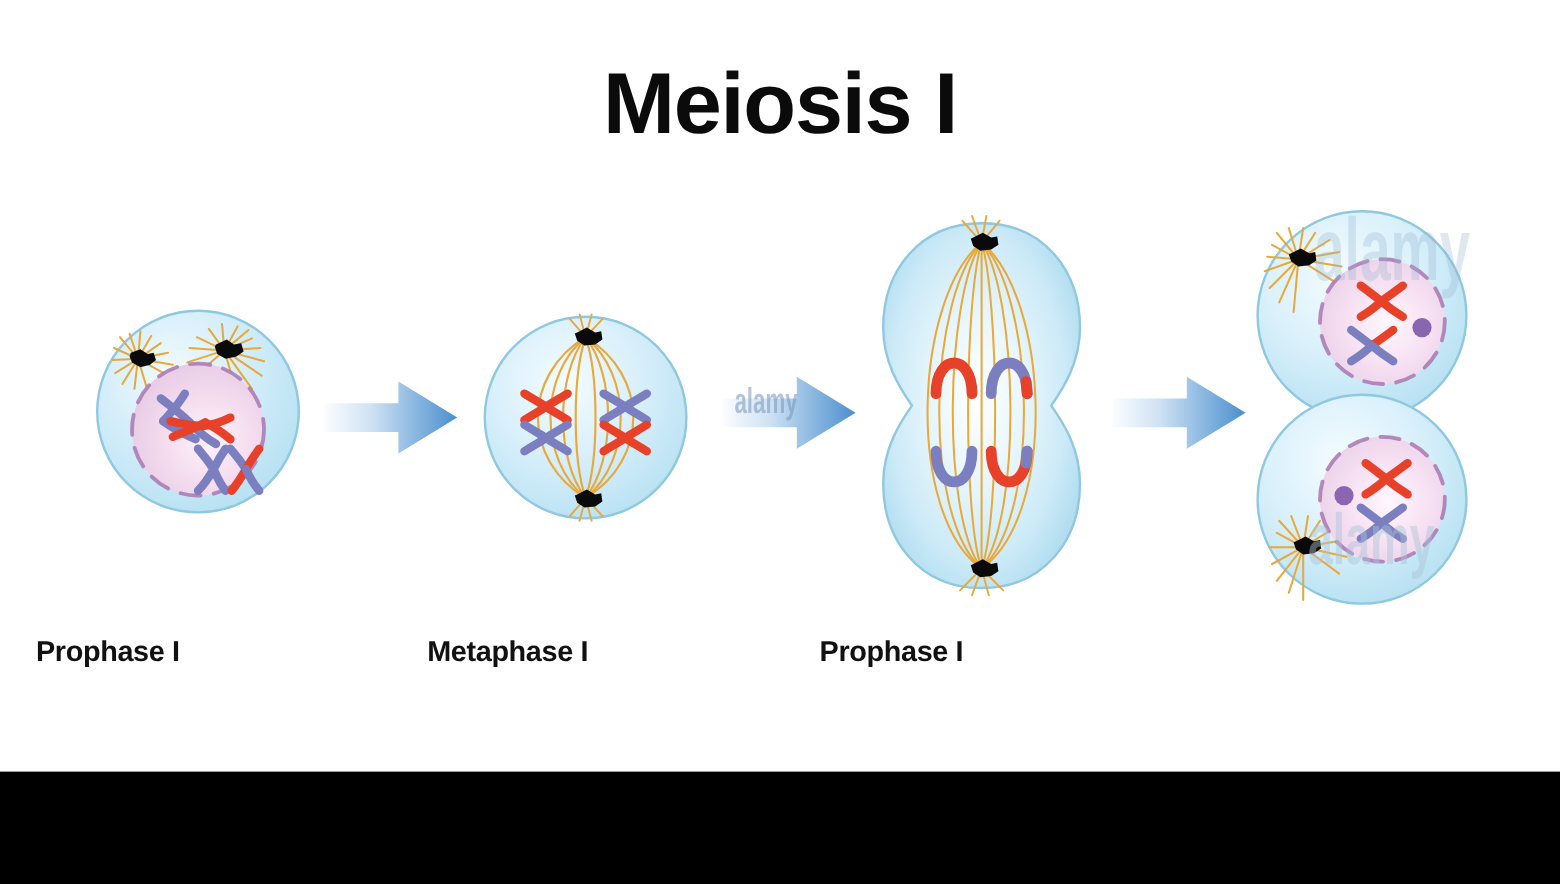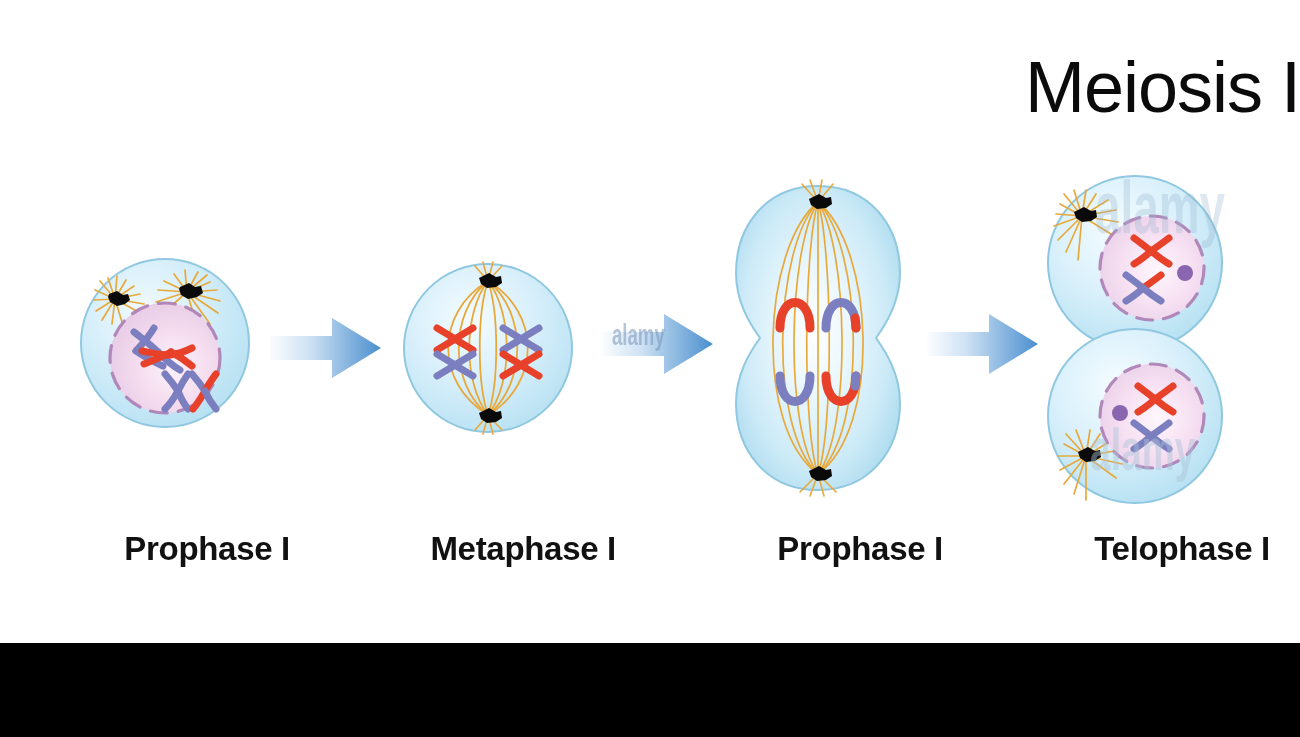--- a/index.html
+++ b/index.html
@@ -4,27 +4,27 @@
 <style>
   html,body{margin:0;padding:0;}
   body{
     width:1300px;height:737px;background:#ffffff;
     font-family:"Liberation Sans", sans-serif;
     overflow:hidden;position:relative;
   }
   #stage{position:absolute;left:0;top:0;width:1300px;height:737px;}
 
   #title{
-    position:absolute;left:0;top:48px;width:1300px;text-align:right;
-    font-size:72px;font-weight:normal;color:#0b0b0b;letter-spacing:-1px;
+    position:absolute;left:0;top:48px;width:1300px;text-align:center;
+    font-size:72px;font-weight:bold;color:#0b0b0b;letter-spacing:-1px;
     line-height:1.1;
   }
 
   .phase-label{
-    position:absolute;text-align:right;font-size:33px;font-weight:bold;
+    position:absolute;text-align:left;font-size:24px;font-weight:bold;
     color:#111111;letter-spacing:-0.3px;
   }
   #lbl-pro{left:30px;top:530px;width:260px;}
   #lbl-met{left:356px;top:530px;width:260px;}
   #lbl-ana{left:683px;top:530px;width:260px;}
   #lbl-tel{left:1010px;top:530px;width:260px;}
 
   .cellwrap{position:absolute;}
   #cell-pro{left:70px;top:248px;width:190px;height:190px;}
   #cell-met{left:393px;top:253px;width:190px;height:190px;}
@@ -390,21 +390,20 @@
       <path d="M2 24 L64 24 L64 6 L113 36 L64 66 L64 48 L2 48 Z" fill="url(#ag3)"></path>
     </svg>
   </div>
 
   <div class="wm-ghost" id="ghost-top">alamy</div>
   <div class="wm-ghost" id="ghost-mid">alamy</div>
 
   <div class="phase-label" id="lbl-pro">Prophase I</div>
   <div class="phase-label" id="lbl-met">Metaphase I</div>
   <div class="phase-label" id="lbl-ana">Prophase I</div>
-  <div class="phase-label" id="lbl-tel">Telophase I</div>
 
   <div id="wm-bar">
     
     
     
   </div>
 
 </div>
 
 </body></html>

